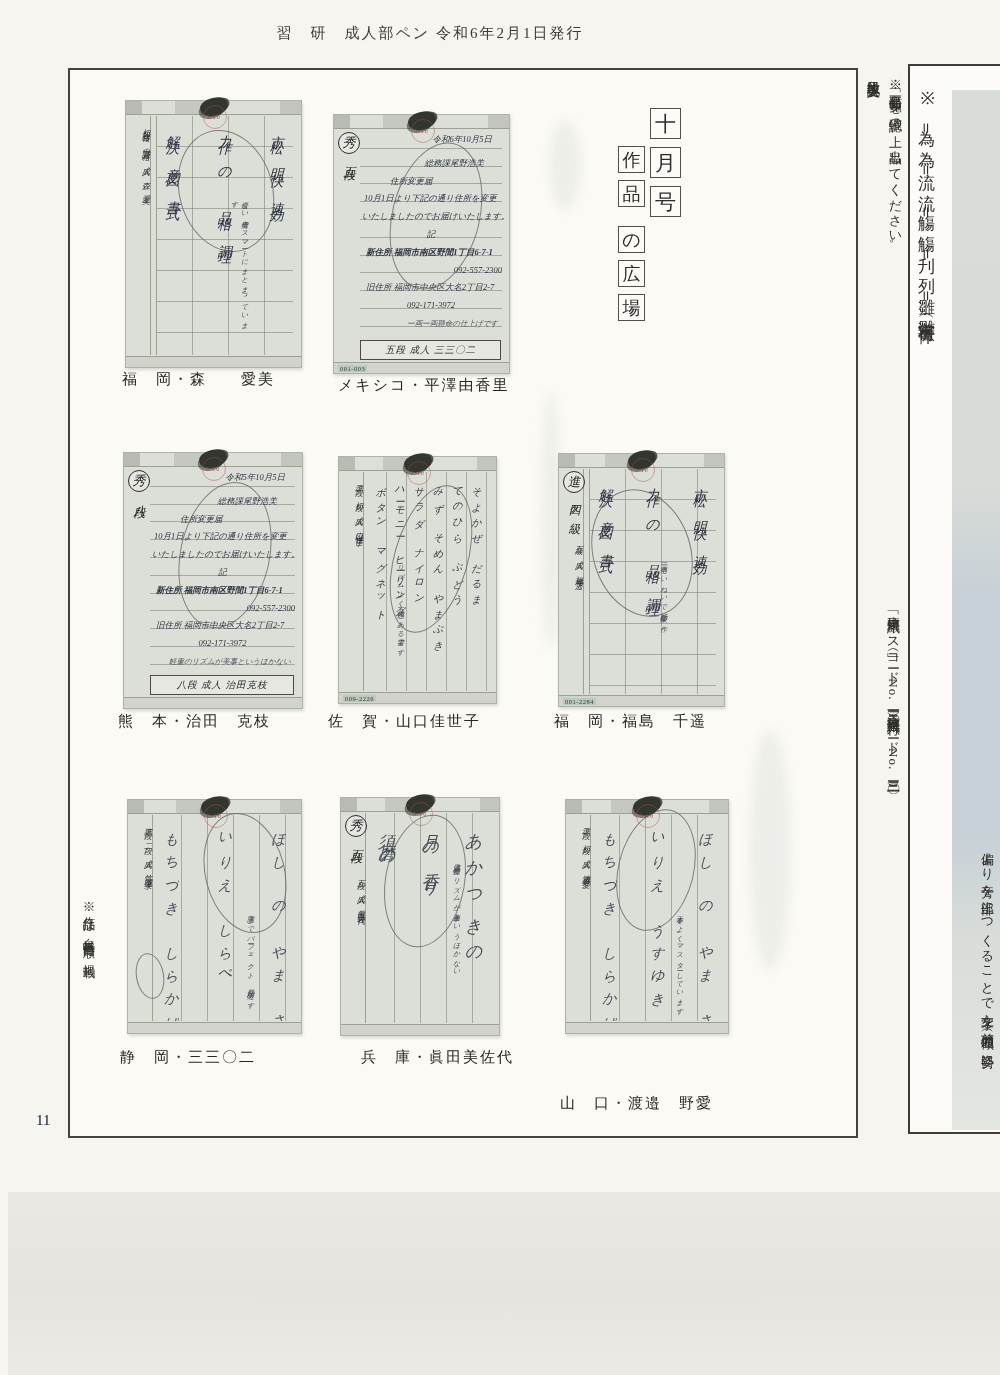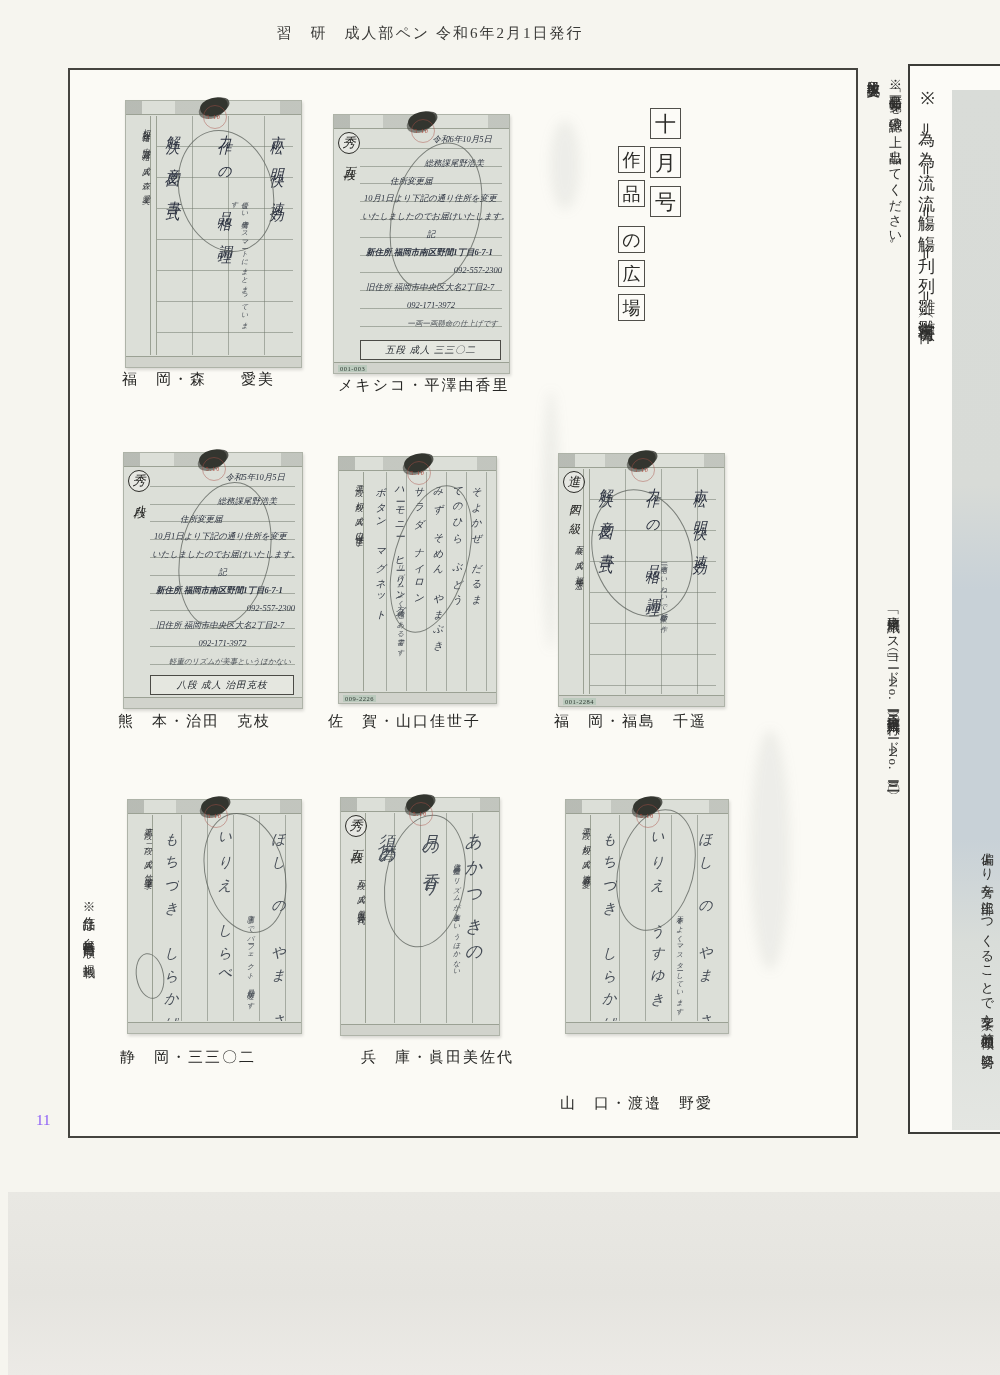--- a/index.html
+++ b/index.html
@@ -6,21 +6,21 @@
   body{
     width:1000px;height:1375px;position:relative;overflow:hidden;
     background:#f6f5ef;
     font-family:"Liberation Serif", serif;
     color:#2b2b28;
   }
   .header-line{position:absolute;top:24px;left:0;width:860px;text-align:center;
     font-size:15px;letter-spacing:2px;color:#3a3a38;}
   .main-box{position:absolute;left:68px;top:68px;width:786px;height:1066px;
     border:2px solid #45443f;background:#fbfaf5;}
-  .page-number{position:absolute;left:36px;top:1112px;font-size:15px;color:#8b5cf6;}
+  .page-number{position:absolute;left:36px;top:1112px;font-size:15px;color:#0f172a;}
 
   
   .vtext{writing-mode:vertical-rl;text-orientation:mixed;white-space:nowrap;}
   .vcol{writing-mode:vertical-rl;text-orientation:upright;white-space:nowrap;}
 
   
   .left-note{position:absolute;left:80px;top:893px;height:250px;font-size:12.5px;
     letter-spacing:2px;color:#2e2e2c;}
 
   

